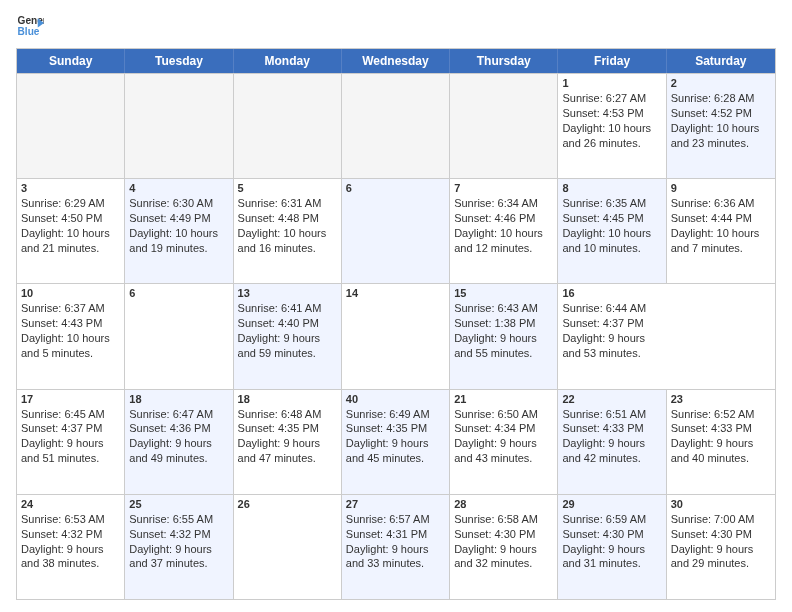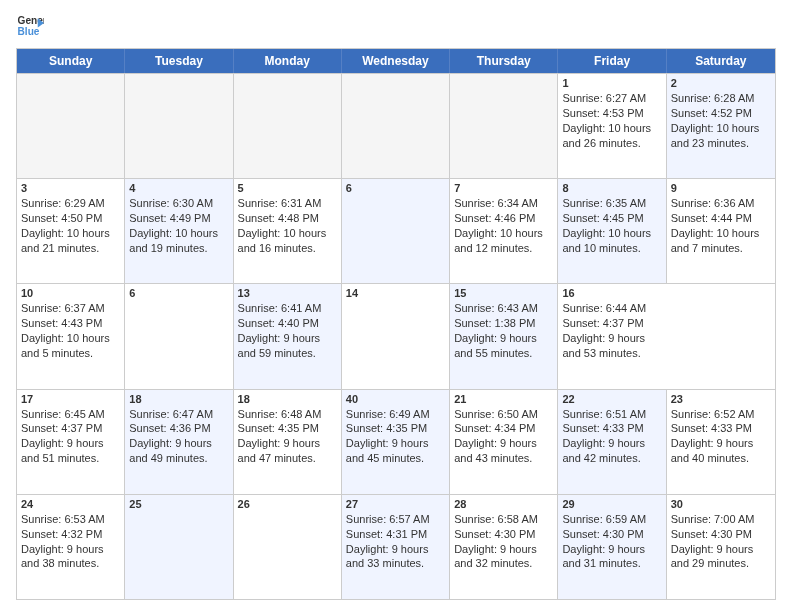--- a/index.html
+++ b/index.html
@@ -266,20 +266,23 @@
         </div>
         <div class="cal-row">
           <div class="cal-cell">
             <span class="day-num">24</span>
             <div class="day-info">Sunrise: 6:53 AM
 Sunset: 4:32 PM
 Daylight: 9 hours and 38 minutes.</div>
           </div>
           <div class="cal-cell alt">
             <span class="day-num">25</span>
+            <div class="day-info">Sunrise: 6:55 AM
+Sunset: 4:32 PM
+Daylight: 9 hours and 37 minutes.</div>
           </div>
           <div class="cal-cell">
             <span class="day-num">26</span>
           </div>
           <div class="cal-cell alt">
             <span class="day-num">27</span>
             <div class="day-info">Sunrise: 6:57 AM
 Sunset: 4:31 PM
 Daylight: 9 hours and 33 minutes.</div>
           </div>

